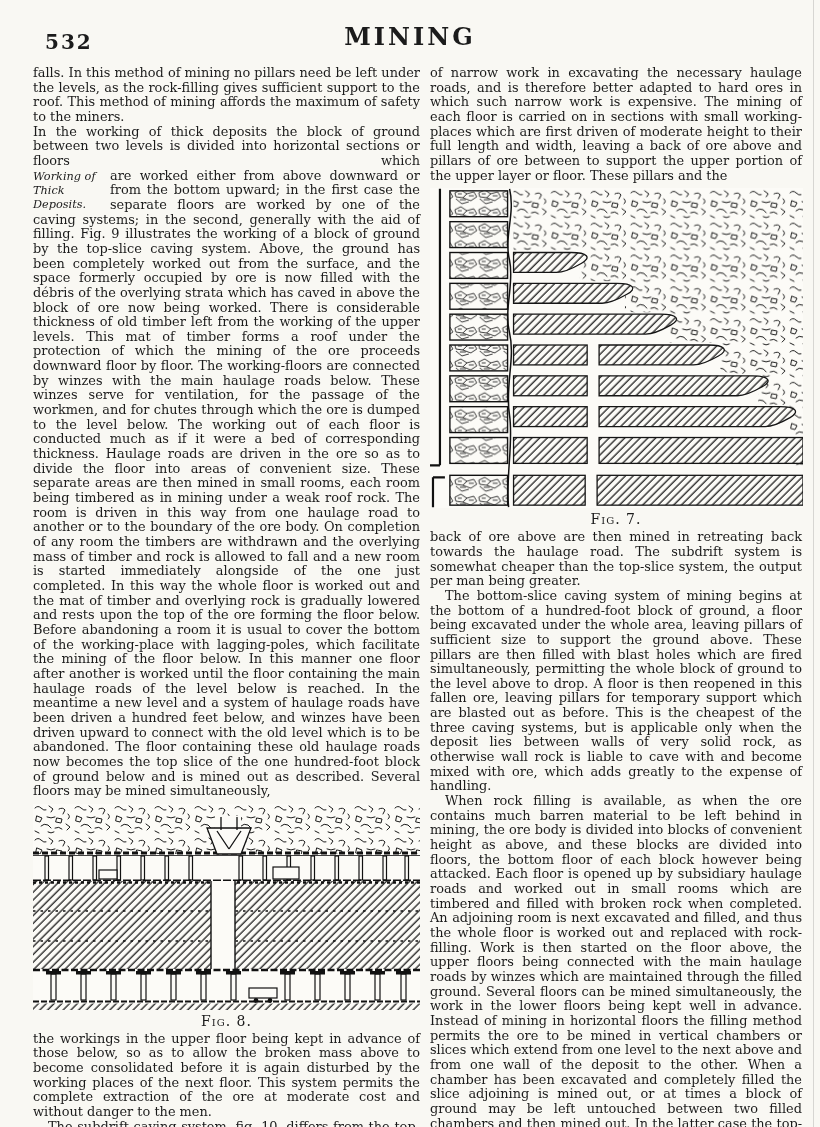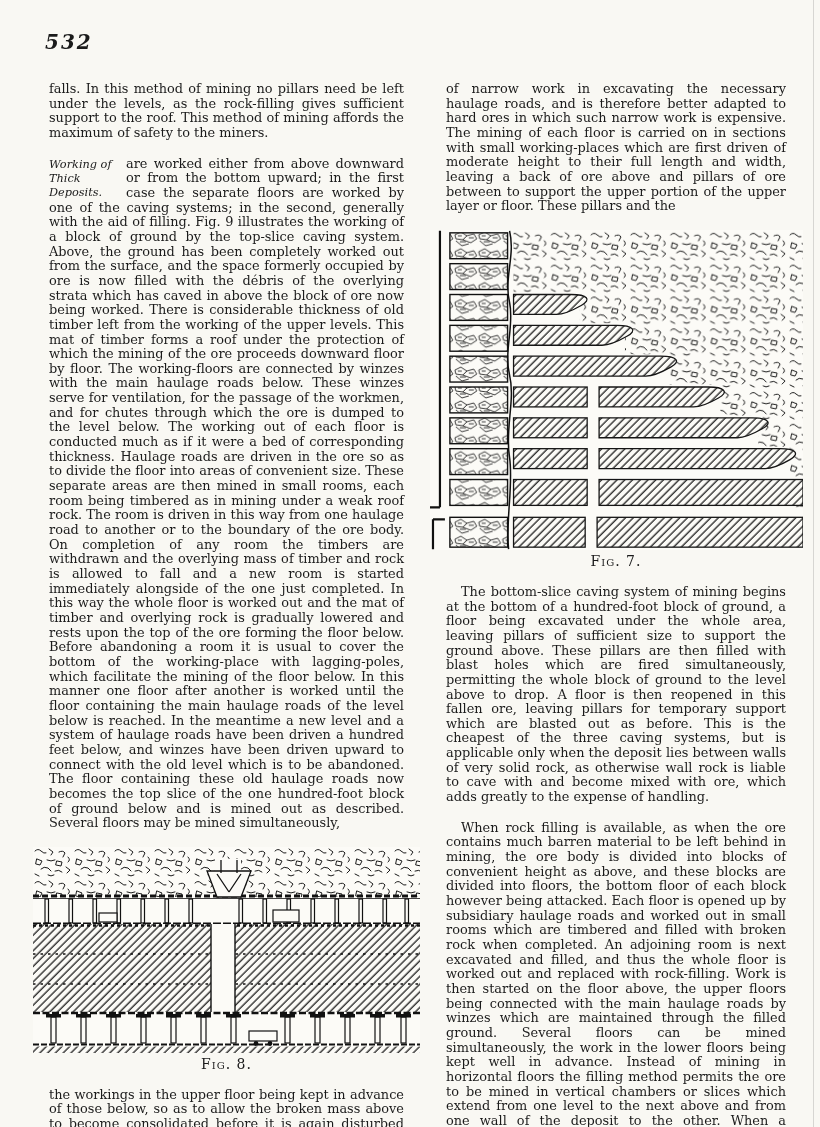--- a/index.html
+++ b/index.html
@@ -10,36 +10,36 @@
     color:#1b1b1b;
   }
   .page{
     position:relative;width:820px;height:1127px;overflow:hidden;
     padding:0;box-sizing:border-box;
   }
   .page::after{ 
     content:"";position:absolute;top:0;right:6px;width:1px;height:100%;
     background:rgba(60,60,60,.18);
   }
-  .header{position:relative;height:40px;margin-top:22px;font-style:italic;}
+  .header{position:relative;height:40px;margin-top:22px;}
   .pageno{
     position:absolute;left:45px;top:8px;
     font-size:20px;letter-spacing:2px;font-weight:bold;
   }
   .title{
     display:block;text-align:center;
     font-size:24px;font-weight:bold;letter-spacing:3px;
   }
   .columns{display:flex;align-items:stretch;margin:4px 18px 0 33px;}
   .col{box-sizing:border-box;}
   .col.left{width:389px;}
   .col.right{width:372px;}
   .divider{width:1px;background:#3c3c3c;margin:2px 5px 10px 5px;}
   p,.para{
-    margin:16px;padding:0;
+    margin:0;padding:0;
     font-size:12.9px;line-height:14.65px;
     text-align:justify;
     hyphens:auto;-webkit-hyphens:auto;
   }
   .lead{text-align-last:justify;}
   .indent{text-indent:15px;}
   .note{
     float:left;width:70px;padding:1px 7px 0 0;
     font-weight:normal;font-style:italic;
     font-size:11.3px;line-height:14.2px;text-align:left;
@@ -52,26 +52,28 @@
     margin:3px 0 3px 0;
   }
 </style>
 </head>
 <body>
 
 <div class="page">
 
   <div class="header">
     <span class="pageno">532</span>
+    <span class="title">MINING</span>
   </div>
 
   <div class="columns">
 
     <div class="col left">
       <p>falls.  In this method of mining no pillars need be left under the levels, as the rock-filling gives sufficient support to the roof.  This method of mining affords the maximum of safety to the miners.</p>
+      <p class="lead">In the working of thick deposits the block of ground between two levels is divided into horizontal sections or floors which</p>
       <div class="para">
         <div class="note">Working of Thick Deposits.</div>
         <span>are worked either from above downward or from the bottom upward; in the first case the separate floors are worked by one of the caving systems; in the second, generally with the aid of filling.  Fig. 9 illustrates the working of a block of ground by the top-slice caving system. Above, the ground has been completely worked out from the surface, and the space formerly occupied by ore is now filled with the débris of the overlying strata which has caved in above the block of ore now being worked.  There is considerable thickness of old timber left from the working of the upper levels. This mat of timber forms a roof under the protection of which the mining of the ore proceeds downward floor by floor. The working-floors are connected by winzes with the main haulage roads below.  These winzes serve for ventilation, for the passage of the workmen, and for chutes through which the ore is dumped to the level below.  The working out of each floor is conducted much as if it were a bed of corresponding thickness. Haulage roads are driven in the ore so as to divide the floor into areas of convenient size.  These separate areas are then mined in small rooms, each room being timbered as in mining under a weak roof rock.  The room is driven in this way from one haulage road to another or to the boundary of the ore body. On completion of any room the timbers are withdrawn and the overlying mass of timber and rock is allowed to fall and a new room is started immediately alongside of the one just completed. In this way the whole floor is worked out and the mat of timber and overlying rock is gradually lowered and rests upon the top of the ore forming the floor below.  Before abandoning a room it is usual to cover the bottom of the working-place with lagging-poles, which facilitate the mining of the floor below.  In this manner one floor after another is worked until the floor containing the main haulage roads of the level below is reached.  In the meantime a new level and a system of haulage roads have been driven a hundred feet below, and winzes have been driven upward to connect with the old level which is to be abandoned. The floor containing these old haulage roads now becomes the top slice of the one hundred-foot block of ground below and is mined out as described.  Several floors may be mined simultaneously,</span>
       </div>
 
       <div class="figure">
         <svg width="387" height="206" viewBox="0 0 387 206" xmlns="http://www.w3.org/2000/svg">
           <defs>
             <pattern id="h9" width="5.5" height="5.5" patternUnits="userSpaceOnUse" patternTransform="rotate(45)">
               <rect width="5.5" height="5.5" fill="#fcfbf7"></rect>
@@ -245,18 +247,19 @@
             <path d="M170,219 H352 C368,219 372,224 362,230 C355,234 346,239 337,239 H170 Z"></path>
             <rect x="84" y="250" width="74" height="26"></rect>
             <rect x="170" y="250" width="205" height="26"></rect>
             <rect x="84" y="288" width="72" height="30"></rect>
             <rect x="168" y="288" width="207" height="30"></rect>
           </g>
         </svg>
         <span class="caption">Fig. 7.</span>
       </div>
 
+      <p>back of ore above are then mined in retreating back towards the haulage road.  The subdrift system is somewhat cheaper than the top-slice system, the output per man being greater.</p>
       <p class="indent">The bottom-slice caving system of mining begins at the bottom of a hundred-foot block of ground, a floor being excavated under the whole area, leaving pillars of sufficient size to support the ground above.  These pillars are then filled with blast holes which are fired simultaneously, permitting the whole block of ground to the level above to drop.  A floor is then reopened in this fallen ore, leaving pillars for temporary support which are blasted out as before.  This is the cheapest of the three caving systems, but is applicable only when the deposit lies between walls of very solid rock, as otherwise wall rock is liable to cave with and become mixed with ore, which adds greatly to the expense of handling.</p>
       <p class="indent">When rock filling is available, as when the ore contains much barren material to be left behind in mining, the ore body is divided into blocks of convenient height as above, and these blocks are divided into floors, the bottom floor of each block however being attacked.  Each floor is opened up by subsidiary haulage roads and worked out in small rooms which are timbered and filled with broken rock when completed.  An adjoining room is next excavated and filled, and thus the whole floor is worked out and replaced with rock-filling.  Work is then started on the floor above, the upper floors being connected with the main haulage roads by winzes which are maintained through the filled ground.  Several floors can be mined simultaneously, the work in the lower floors being kept well in advance. Instead of mining in horizontal floors the filling method permits the ore to be mined in vertical chambers or slices which extend from one level to the next above and from one wall of the deposit to the other.  When a chamber has been excavated and completely filled the slice adjoining is mined out, or at times a block of ground may be left untouched between two filled chambers and then mined out.  In the latter case the top-slice caving method will usually be employed for the working of such intervening pillars.  In order to lessen the cost of handling the rock-filling, the excavation sometimes takes the form of inclined working-places, parallel to the slope naturally taken by the rock when dumped from above into the working</p>
     </div>
 
   </div>
 </div>
 
 </body></html>

